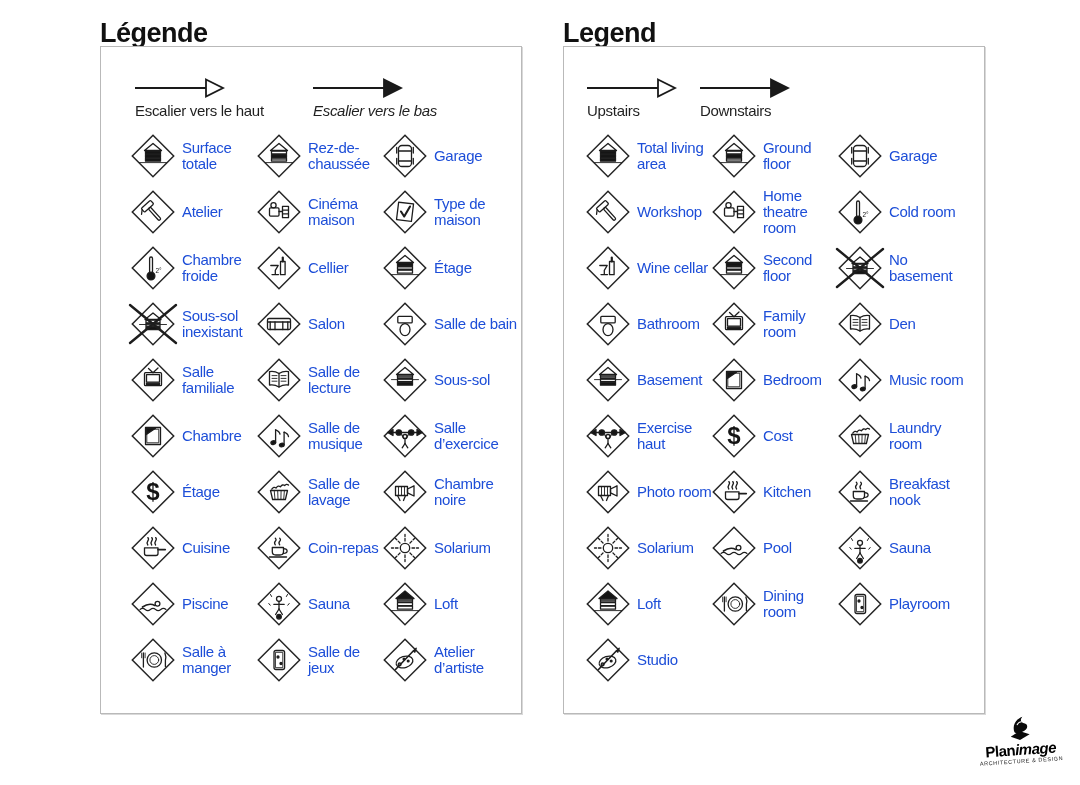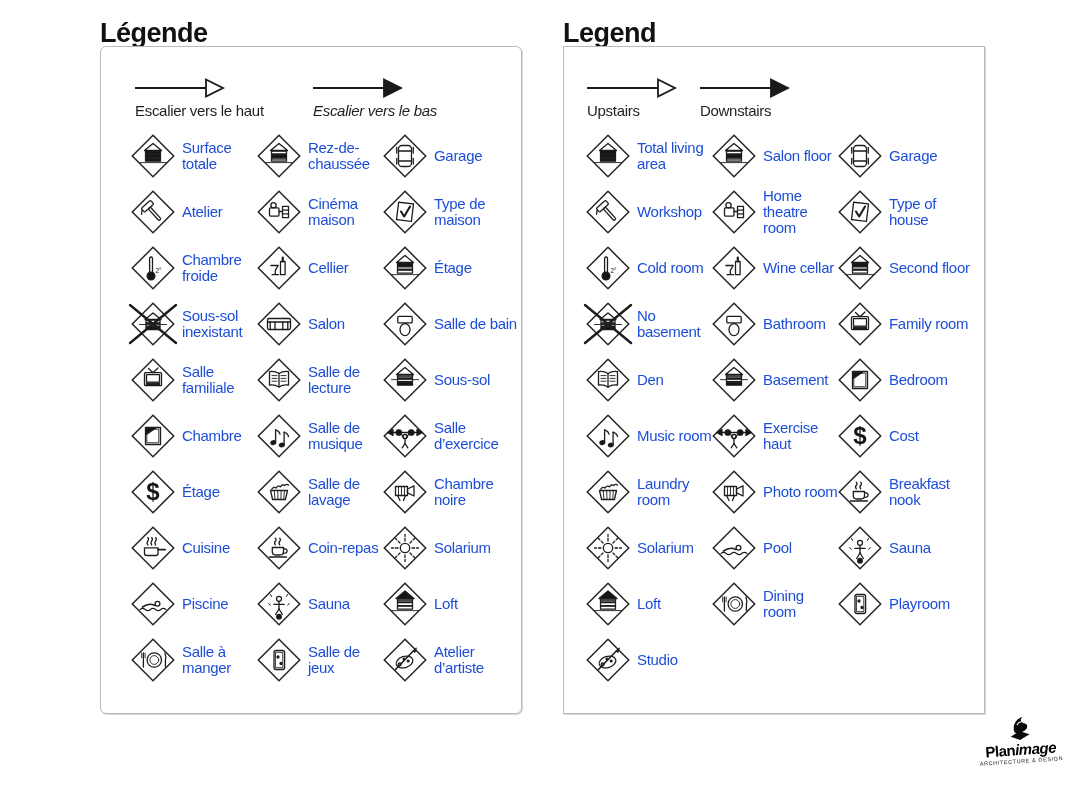--- a/index.html
+++ b/index.html
@@ -9,21 +9,21 @@
   }
   .panel-title{
     position:absolute;top:0px;font-size:27px;font-weight:800;letter-spacing:-0.5px;color:#111;
   }
   #title-fr{left:100px;}
   #title-en{left:563px;}
   .panel{
     position:absolute;top:46px;width:420px;height:666px;background:#fff;
     border:1px solid #b9b9b9;box-shadow:1px 1px 0 #d9d9d9;
   }
-  #panel-fr{left:100px;border-radius:6px;}
+  #panel-fr{left:100px;}
   #panel-en{left:563px;}
   .arrow-group{position:absolute;}
   .arrow-group svg{display:block;}
   .arrow-label{font-size:15px;letter-spacing:-0.3px;white-space:nowrap;display:block;margin-top:3px;color:#1f1f1f;}
   #panel-fr .g1{left:34px;top:30px;}
   #panel-fr .g2{left:212px;top:30px;font-style:italic;}
   #panel-en .g1{left:23px;top:30px;}
   #panel-en .g2{left:136px;top:30px;}
   .grid{
     position:absolute;top:81px;display:grid;grid-template-columns:126px 126px 136px;grid-auto-rows:56px;
@@ -575,21 +575,21 @@
             <g fill="none" stroke="#1d1d1d" stroke-width="1.3" stroke-linecap="round" stroke-linejoin="round">
               <polygon points="22,9.5 30.5,16.5 13.5,16.5"></polygon>
               <rect x="14.5" y="17" width="15" height="3"></rect>
               <rect x="14.5" y="20.6" width="15" height="3" fill="#151515"></rect>
               <rect x="14.5" y="24.2" width="15" height="3"></rect>
               <line x1="14.5" y1="25.7" x2="29.5" y2="25.7" stroke-width="0.8"></line>
               <line x1="8.5" y1="28.6" x2="35.5" y2="28.6" stroke-width="0.9"></line>
             </g>
           </svg>
         </span>
-        <span class="lbl">Salon floor</span>
+        <span class="lbl">Ground floor</span>
       </div>
       <div class="cell">
         <span class="dicon">
           <svg width="44" height="44" viewBox="0 0 44 44">
             <path d="M22 1.3 L42.7 22 L22 42.7 L1.3 22 Z" fill="#ffffff" stroke="#262626" stroke-width="1.5" stroke-linejoin="miter"></path>
             <g fill="none" stroke="#1d1d1d" stroke-width="1.3" stroke-linecap="round" stroke-linejoin="round">
               <rect x="15.5" y="11.5" width="13" height="21" rx="3.5"></rect>
               <line x1="15.5" y1="17" x2="28.5" y2="17"></line>
               <line x1="15.5" y1="27" x2="28.5" y2="27"></line>
               <line x1="13.7" y1="13.5" x2="13.7" y2="19"></line>
@@ -624,32 +624,20 @@
               <circle cx="16.5" cy="15.3" r="2.6"></circle>
               <rect x="12.5" y="17.9" width="9.5" height="8.2" rx="1"></rect>
               <line x1="22" y1="21.5" x2="25.5" y2="21.5"></line>
               <rect x="25.5" y="16.3" width="6" height="11.4"></rect>
               <line x1="25.5" y1="20.1" x2="31.5" y2="20.1"></line>
               <line x1="25.5" y1="23.9" x2="31.5" y2="23.9"></line>
             </g>
           </svg>
         </span>
         <span class="lbl">Home theatre room</span>
-      </div>
-      <div class="cell">
-        <span class="dicon">
-          <svg width="44" height="44" viewBox="0 0 44 44">
-            <path d="M22 1.3 L42.7 22 L22 42.7 L1.3 22 Z" fill="#ffffff" stroke="#262626" stroke-width="1.5" stroke-linejoin="miter"></path>
-            <g fill="none" stroke="#1d1d1d" stroke-width="1.3" stroke-linecap="round" stroke-linejoin="round">
-              <rect x="14.5" y="13" width="15" height="17.5" transform="rotate(7 22 22)"></rect>
-              <path d="M18 21.5 l3.2 5 L27 16.5" stroke-width="2.1"></path>
-            </g>
-          </svg>
-        </span>
-        <span class="lbl">Type of house</span>
       </div>
       <div class="cell">
         <span class="dicon">
           <svg width="44" height="44" viewBox="0 0 44 44">
             <path d="M22 1.3 L42.7 22 L22 42.7 L1.3 22 Z" fill="#ffffff" stroke="#262626" stroke-width="1.5" stroke-linejoin="miter"></path>
             <g fill="none" stroke="#1d1d1d" stroke-width="1.3" stroke-linecap="round" stroke-linejoin="round">
               <rect x="18.6" y="11" width="2.9" height="16.5" rx="1.4"></rect>
               <circle cx="20" cy="30" r="3.9" fill="#151515"></circle>
               <text x="24.5" y="27" font-size="6.5" stroke="none" fill="#151515" font-family="Liberation Sans, sans-serif">2°</text>
             </g>
@@ -850,20 +838,35 @@
               <line x1="15.5" y1="16.5" x2="15.5" y2="25.5" stroke-width="0.9"></line>
               <line x1="18.5" y1="16.5" x2="18.5" y2="25.5" stroke-width="0.9"></line>
               <line x1="21.5" y1="16.5" x2="21.5" y2="25.5" stroke-width="0.9"></line>
               <polygon points="24.5,19 31,15.8 31,26 24.5,22.8"></polygon>
               <line x1="14.5" y1="25.5" x2="17" y2="30.5"></line>
               <line x1="22.5" y1="25.5" x2="20.5" y2="30.5"></line>
             </g>
           </svg>
         </span>
         <span class="lbl">Photo room</span>
+      </div>
+      <div class="cell">
+        <span class="dicon">
+          <svg width="44" height="44" viewBox="0 0 44 44">
+            <path d="M22 1.3 L42.7 22 L22 42.7 L1.3 22 Z" fill="#ffffff" stroke="#262626" stroke-width="1.5" stroke-linejoin="miter"></path>
+            <g fill="none" stroke="#1d1d1d" stroke-width="1.3" stroke-linecap="round" stroke-linejoin="round">
+              <path d="M13.5 21.8 h13.5 v5.6 q0 2.1-2.1 2.1 h-9.3 q-2.1 0-2.1-2.1 Z"></path>
+              <line x1="27" y1="23.6" x2="34.2" y2="23.6" stroke-width="1.8"></line>
+              <path d="M16.8 19 q-1.5-2 0-4 q1.5-2 0-3.4"></path>
+              <path d="M20.7 19 q-1.5-2 0-4 q1.5-2 0-3.4"></path>
+              <path d="M24.6 19 q-1.5-2 0-4 q1.5-2 0-3.4"></path>
+            </g>
+          </svg>
+        </span>
+        <span class="lbl">Kitchen</span>
       </div>
       <div class="cell">
         <span class="dicon">
           <svg width="44" height="44" viewBox="0 0 44 44">
             <path d="M22 1.3 L42.7 22 L22 42.7 L1.3 22 Z" fill="#ffffff" stroke="#262626" stroke-width="1.5" stroke-linejoin="miter"></path>
             <g fill="none" stroke="#1d1d1d" stroke-width="1.3" stroke-linecap="round" stroke-linejoin="round">
               <path d="M15.3 21.5 h11.2 v4.3 q0 3.2-3.5 3.2 h-4.2 q-3.5 0-3.5-3.2 Z"></path>
               <path d="M26.5 22.6 q3.6 0 3.6 2.4 q0 2.4-3.6 2.4"></path>
               <line x1="12.5" y1="31" x2="29.5" y2="31"></line>
               <path d="M18.3 18.8 q-1.5-1.9 0-3.5 q1.5-1.6 0-3"></path>

